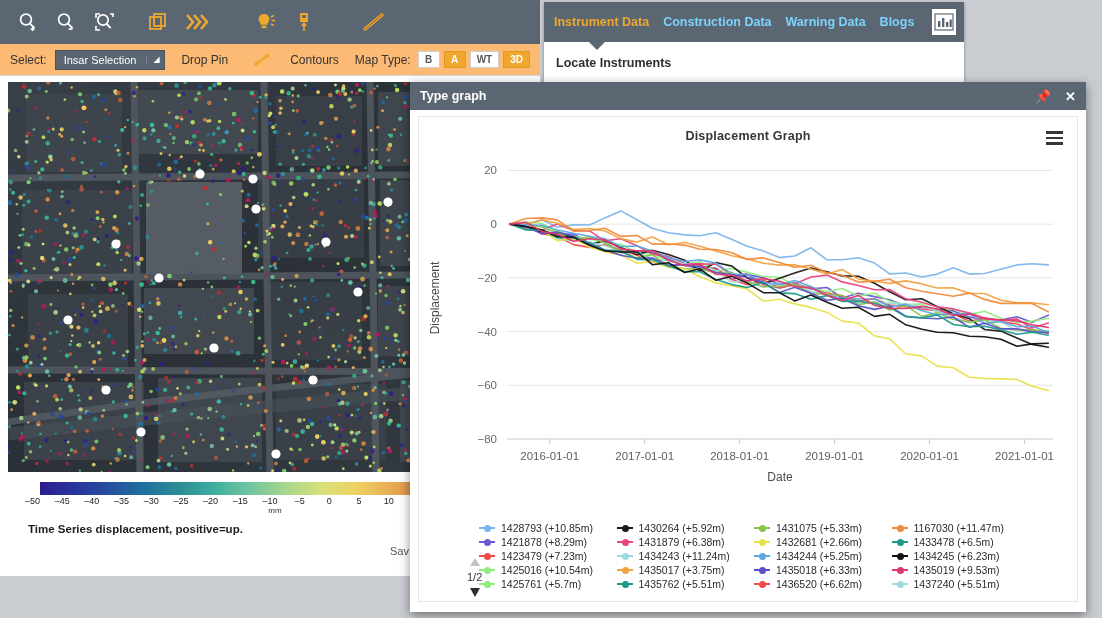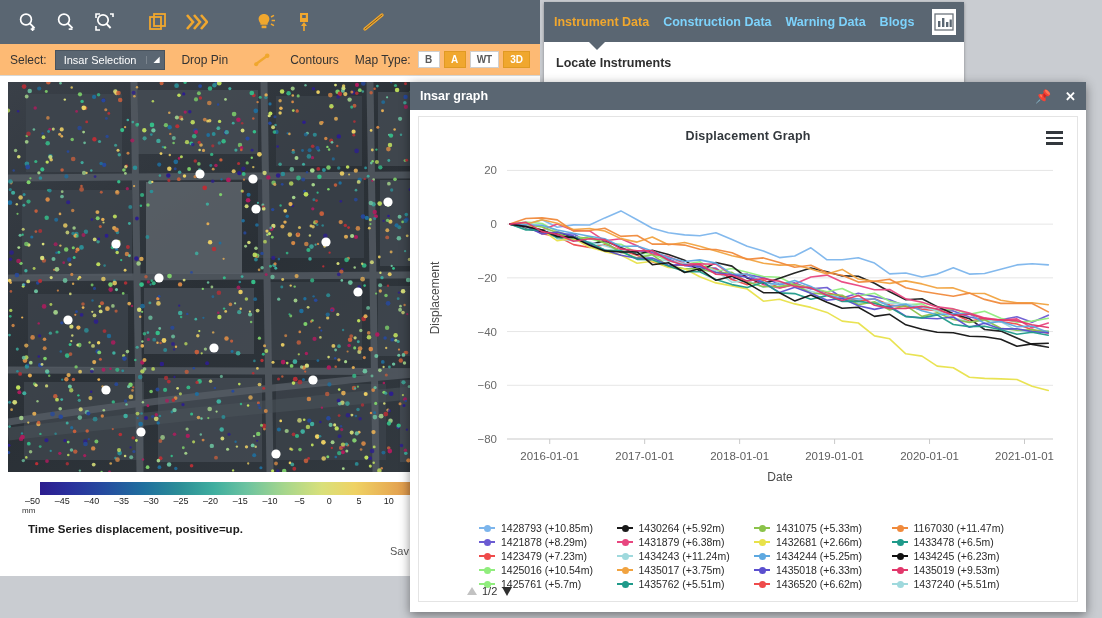--- a/index.html
+++ b/index.html
@@ -80,21 +80,21 @@
       #2c1d8f 0%, #2a2f9c 6%, #26499f 13%, #1f6f9e 22%,
       #2c8f97 30%, #3fae9f 37%, #6cc3a0 44%, #a6d68c 52%,
       #d9e07a 60%, #efd264 67%, #e8b055 74%, #d98a46 81%,
       #c85f3c 88%, #bb2f36 95%, #b01b5e 100%);
   }
   .cbar-ticks {
     display: flex; margin: 1px 6px 0 6px; font-size: 9px; color: #222;
     justify-content: space-between; padding: 0 2px;
   }
   .cbar-ticks span { width: 25px; text-align: center; }
-  .cbar-units { font-size: 8px; color: #333; text-align: left; margin-left: 10px; }
+  .cbar-units { font-size: 8px; color: #333; text-align: center; margin-left: 10px; }
   .legend-cap {
     font-size: 11.5px; font-weight: bold; color: #1d1d1d;
     padding: 8px 0 2px 16px;
   }
   .save-row {
     position: relative; height: 26px;
   }
   .save-txt {
     position: absolute; left: 390px; top: 4px;
     font-size: 11px; color: #555;
@@ -181,21 +181,21 @@
   .cl-marker .bar {
     position: absolute; left: 0; top: 3.4px; width: 16px; height: 2.4px;
   }
   .cl-marker .dot {
     position: absolute; left: 5px; top: 1px; width: 7px; height: 7px;
     border-radius: 50%;
   }
   .cl-pager {
     position: absolute; left: 48px; bottom: 4px;
     display: flex; align-items: center; gap: 5px;
-    font-size: 11px; color: #333;
+    font-size: 11px; color: #333; flex-direction: column;
   }
   .cl-pager .up {
     width:0;height:0;border-left:5px solid transparent;border-right:5px solid transparent;
     border-bottom: 8px solid #c2c2c2; cursor: pointer;
   }
   .cl-pager .down {
     width:0;height:0;border-left:5.5px solid transparent;border-right:5.5px solid transparent;
     border-top: 9px solid #2f2f2f; cursor: pointer;
   }
 </style>
@@ -2091,21 +2091,21 @@
             <rect x="15.6" y="6.5" width="2.2" height="7.5" fill="#5a6672"></rect>
           </svg>
       </div>
       <div class="tab-arrow"></div>
     </div>
     <div class="locate-row">Locate Instruments</div>
   </div>
 
   <div class="graph-dialog">
     <div class="gd-title">
-      <span>Insar graph</span>
+      <span>Type graph</span>
       <span class="gd-actions">
         <span>📌</span>
         <span>✕</span>
       </span>
     </div>
 
     <div class="gd-body">
       <div class="gd-chart-title">Displacement Graph</div>
       <div class="hamburger">
         <i></i>

